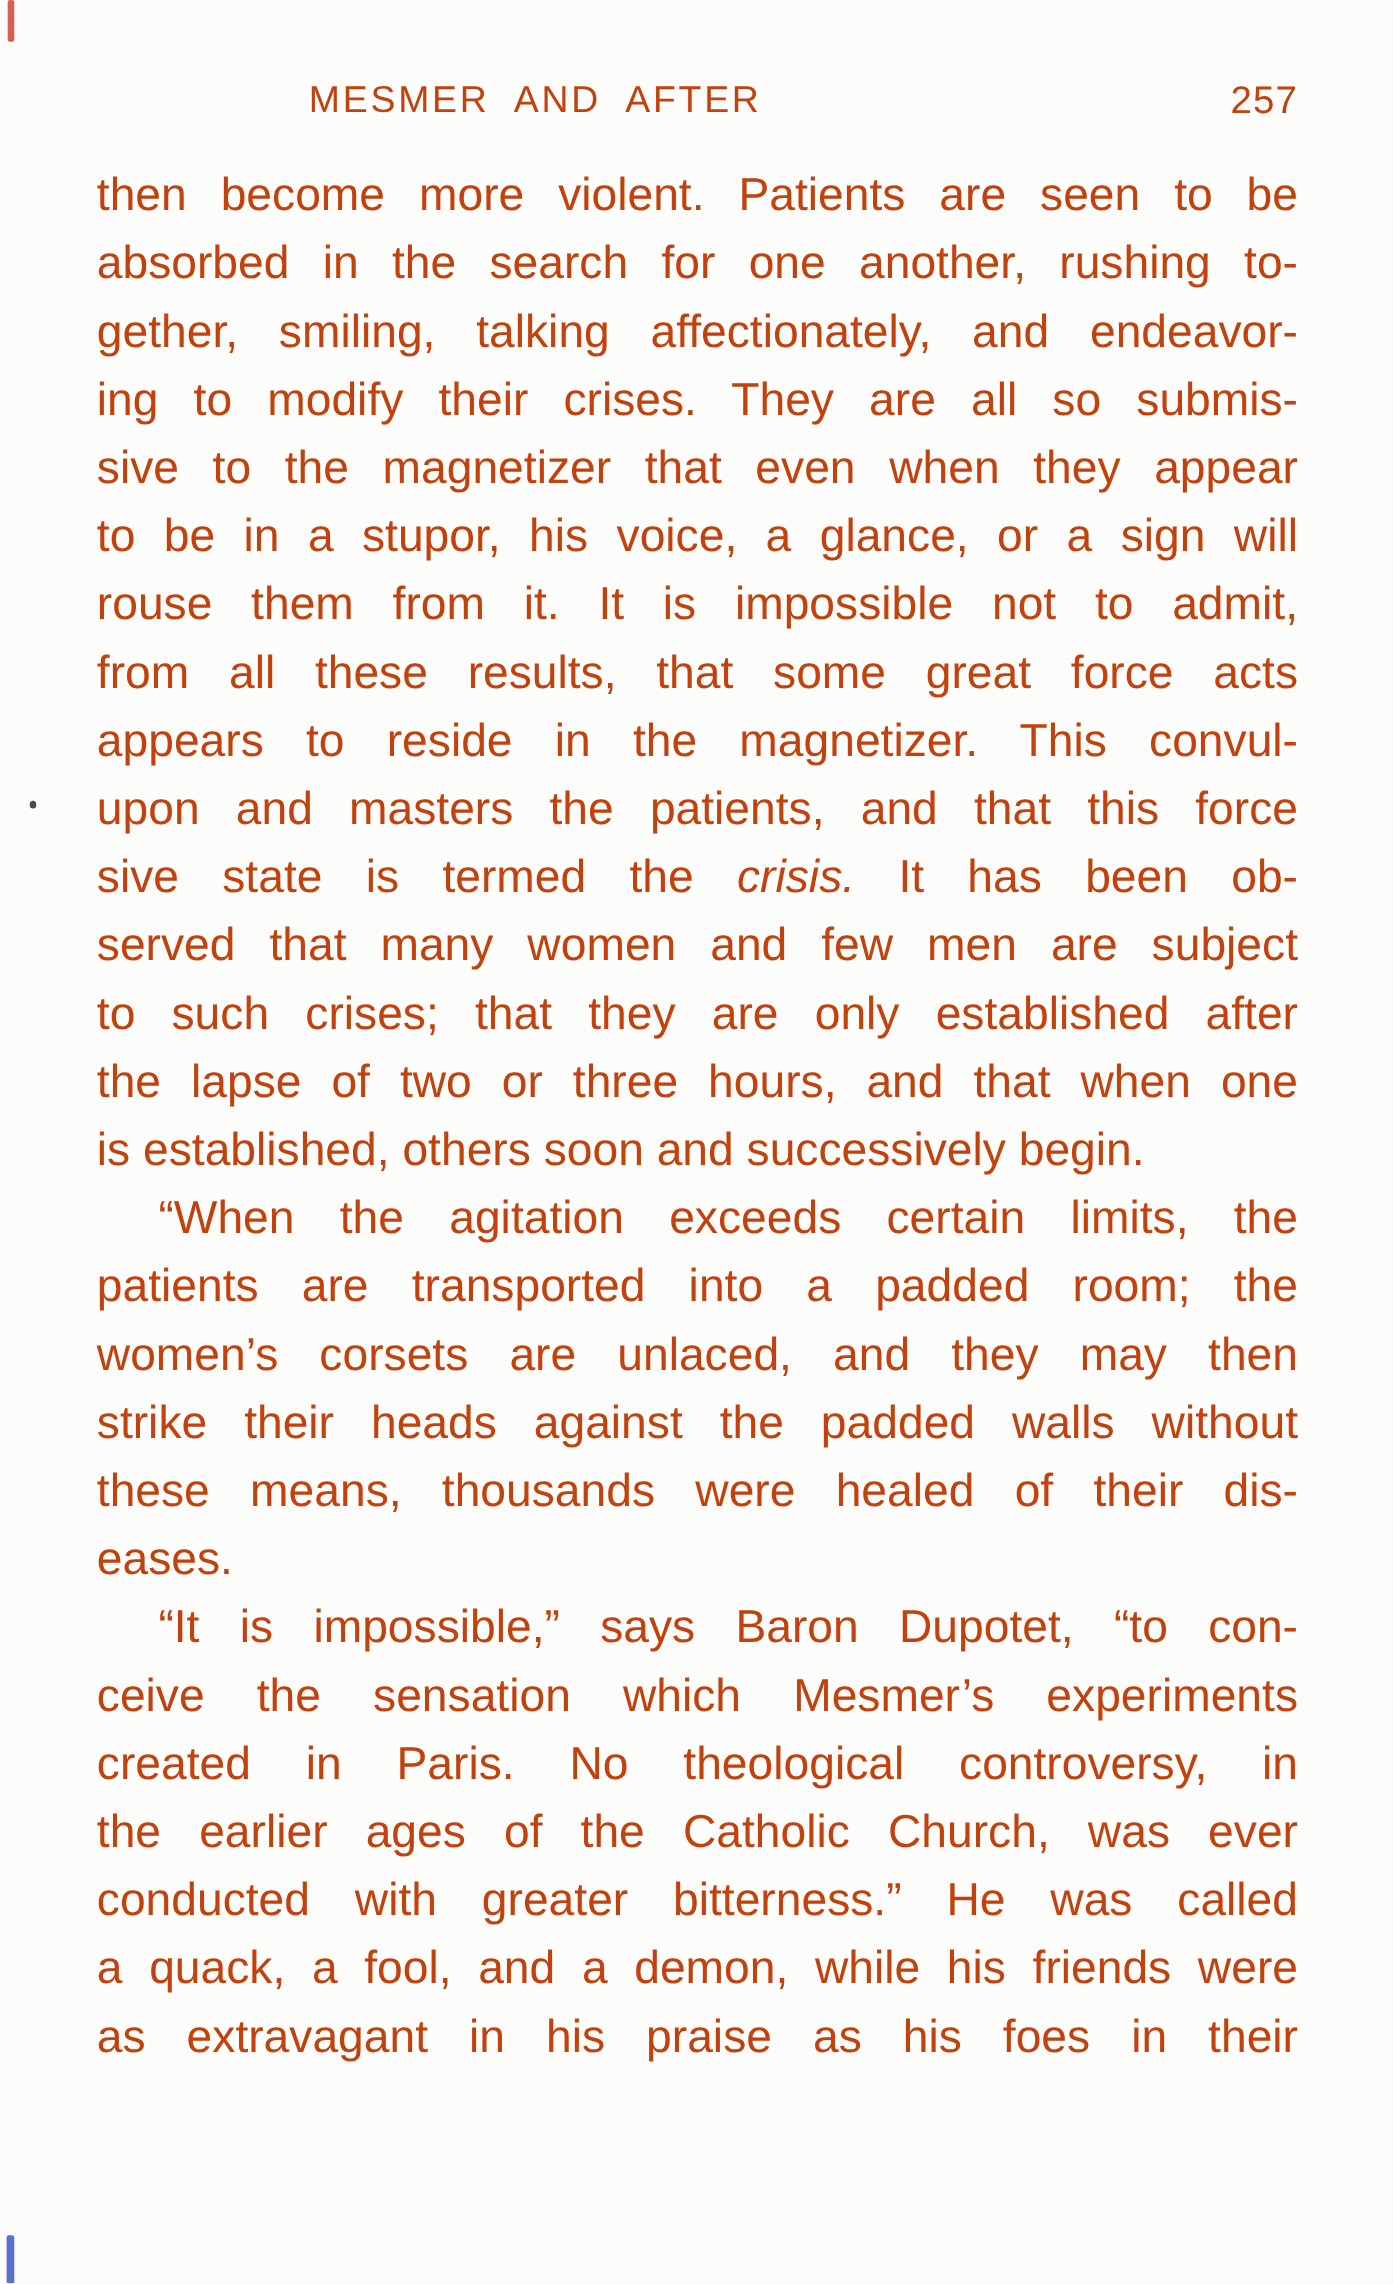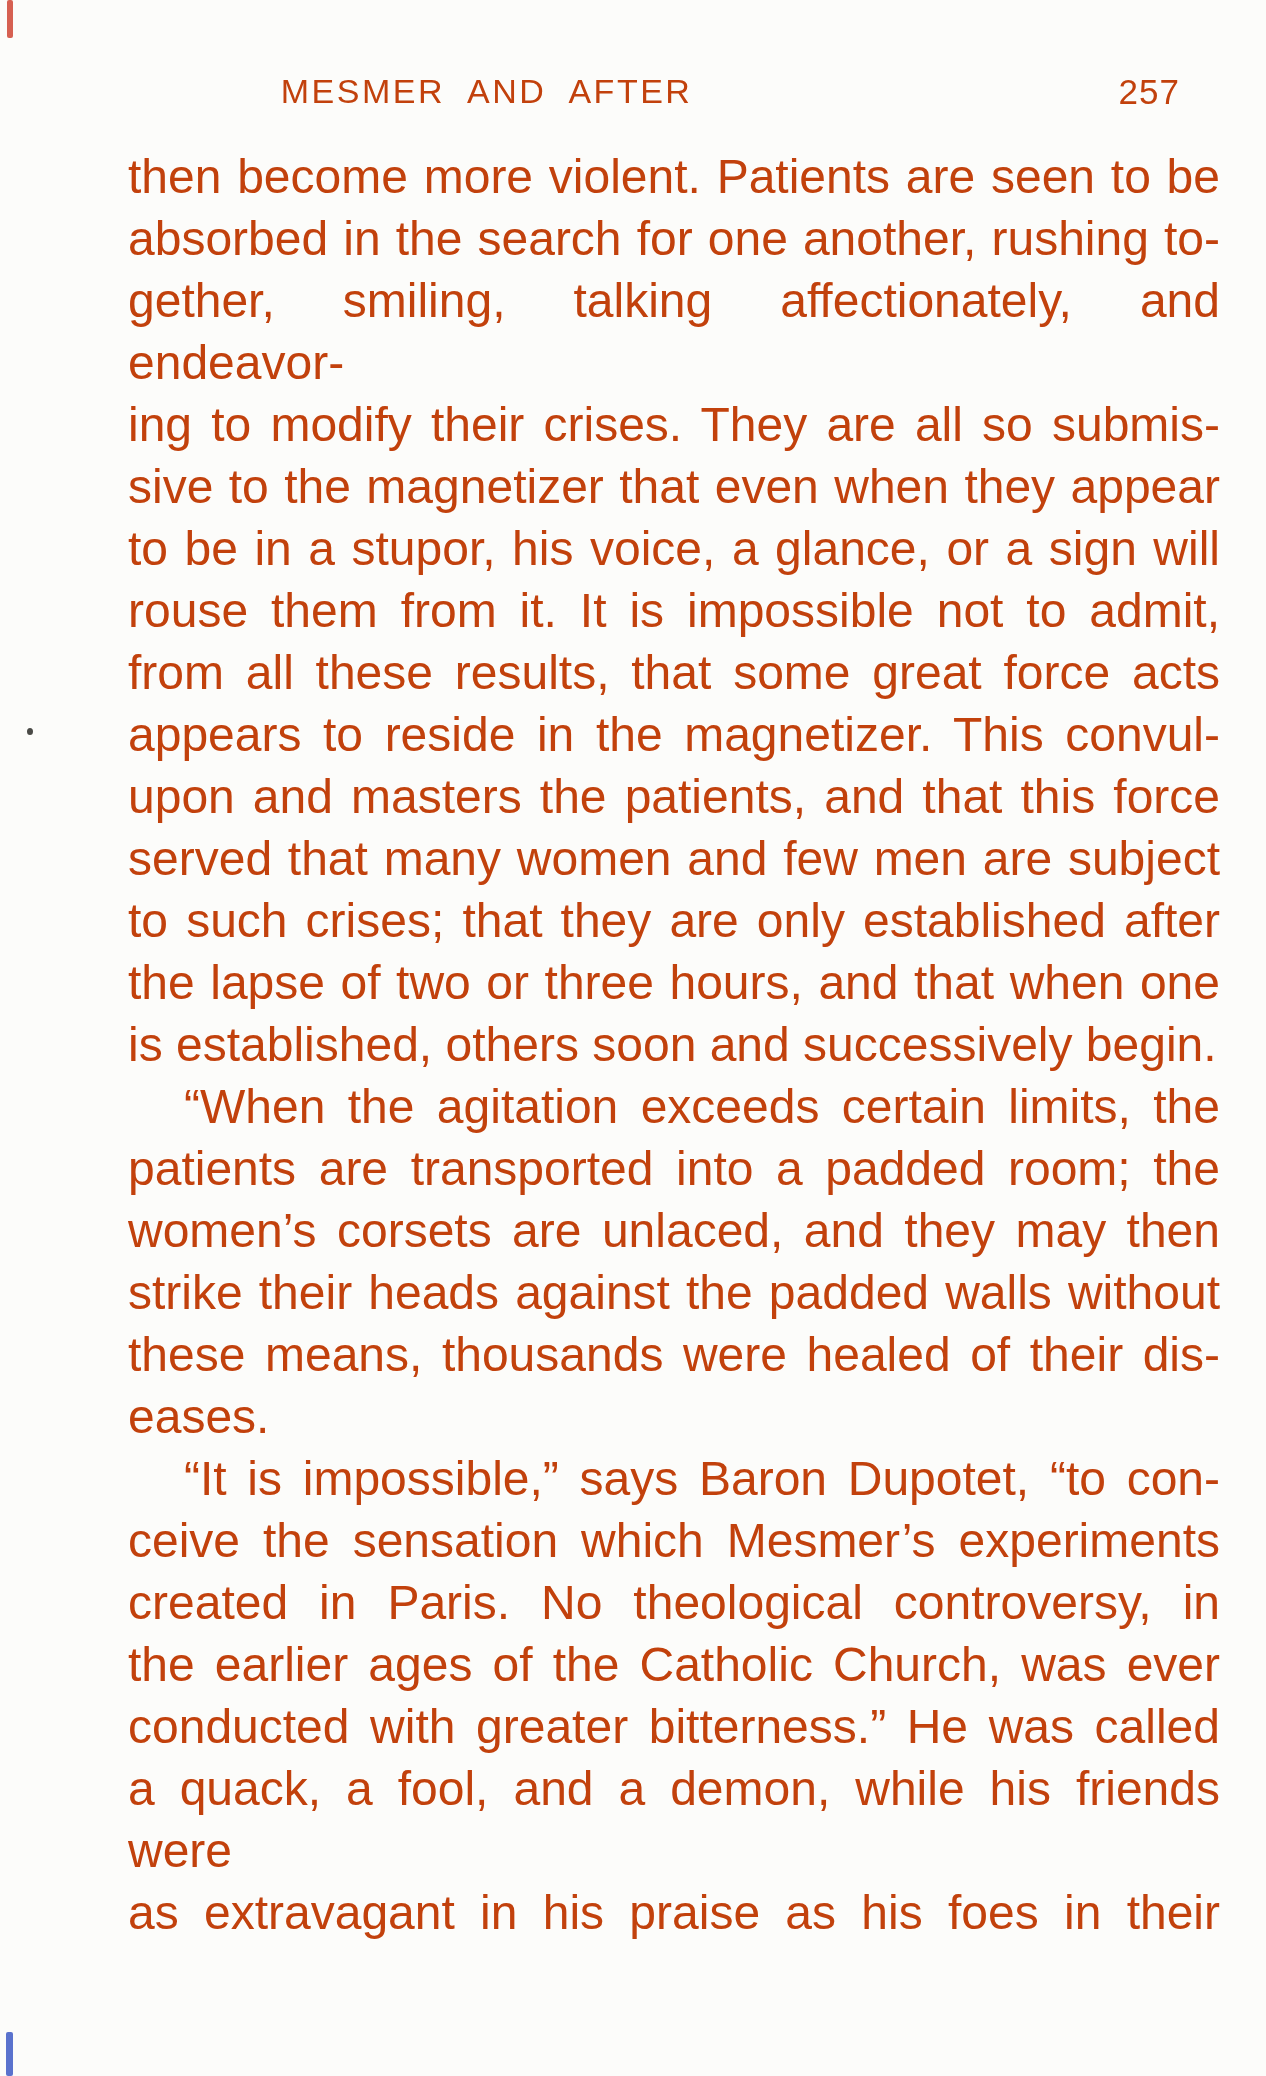--- a/index.html
+++ b/index.html
@@ -49,23 +49,22 @@
     top: 0;
     font-size: 35px;
     letter-spacing: 1px;
   }
   
   .page-body {
     position: absolute;
     top: 146px;
     left: 88px;
     width: 1092px;
-    font-size: 48px;
+    font-size: 42px;
     line-height: 62px;
-    margin-left: 40px;
   }
   .paragraph { margin: 0; }
   .line {
     text-align: justify;
     text-align-last: justify;
   }
   .line-last {
     text-align-last: left;
   }
   .line-indent {
@@ -91,20 +90,21 @@
         <div class="line"><span>then become more violent. Patients are seen to be</span></div>
         <div class="line"><span>absorbed in the search for one another, rushing to-</span></div>
         <div class="line"><span>gether, smiling, talking affectionately, and endeavor-</span></div>
         <div class="line"><span>ing to modify their crises. They are all so submis-</span></div>
         <div class="line"><span>sive to the magnetizer that even when they appear</span></div>
         <div class="line"><span>to be in a stupor, his voice, a glance, or a sign will</span></div>
         <div class="line"><span>rouse them from it. It is impossible not to admit,</span></div>
         <div class="line"><span>from all these results, that some great force acts</span></div>
         <div class="line"><span>appears to reside in the magnetizer. This convul-</span></div>
         <div class="line"><span>upon and masters the patients, and that this force</span></div>
+        <div class="line"><span>sive state is termed the </span><span class="italic">crisis.</span><span> It has been ob-</span></div>
         <div class="line"><span>served that many women and few men are subject</span></div>
         <div class="line"><span>to such crises; that they are only established after</span></div>
         <div class="line"><span>the lapse of two or three hours, and that when one</span></div>
         <div class="line line-last"><span>is established, others soon and successively begin.</span></div>
       </div>
       <div class="paragraph">
         <div class="line line-indent"><span>“When the agitation exceeds certain limits, the</span></div>
         <div class="line"><span>patients are transported into a padded room; the</span></div>
         <div class="line"><span>women’s corsets are unlaced, and they may then</span></div>
         <div class="line"><span>strike their heads against the padded walls without</span></div>

